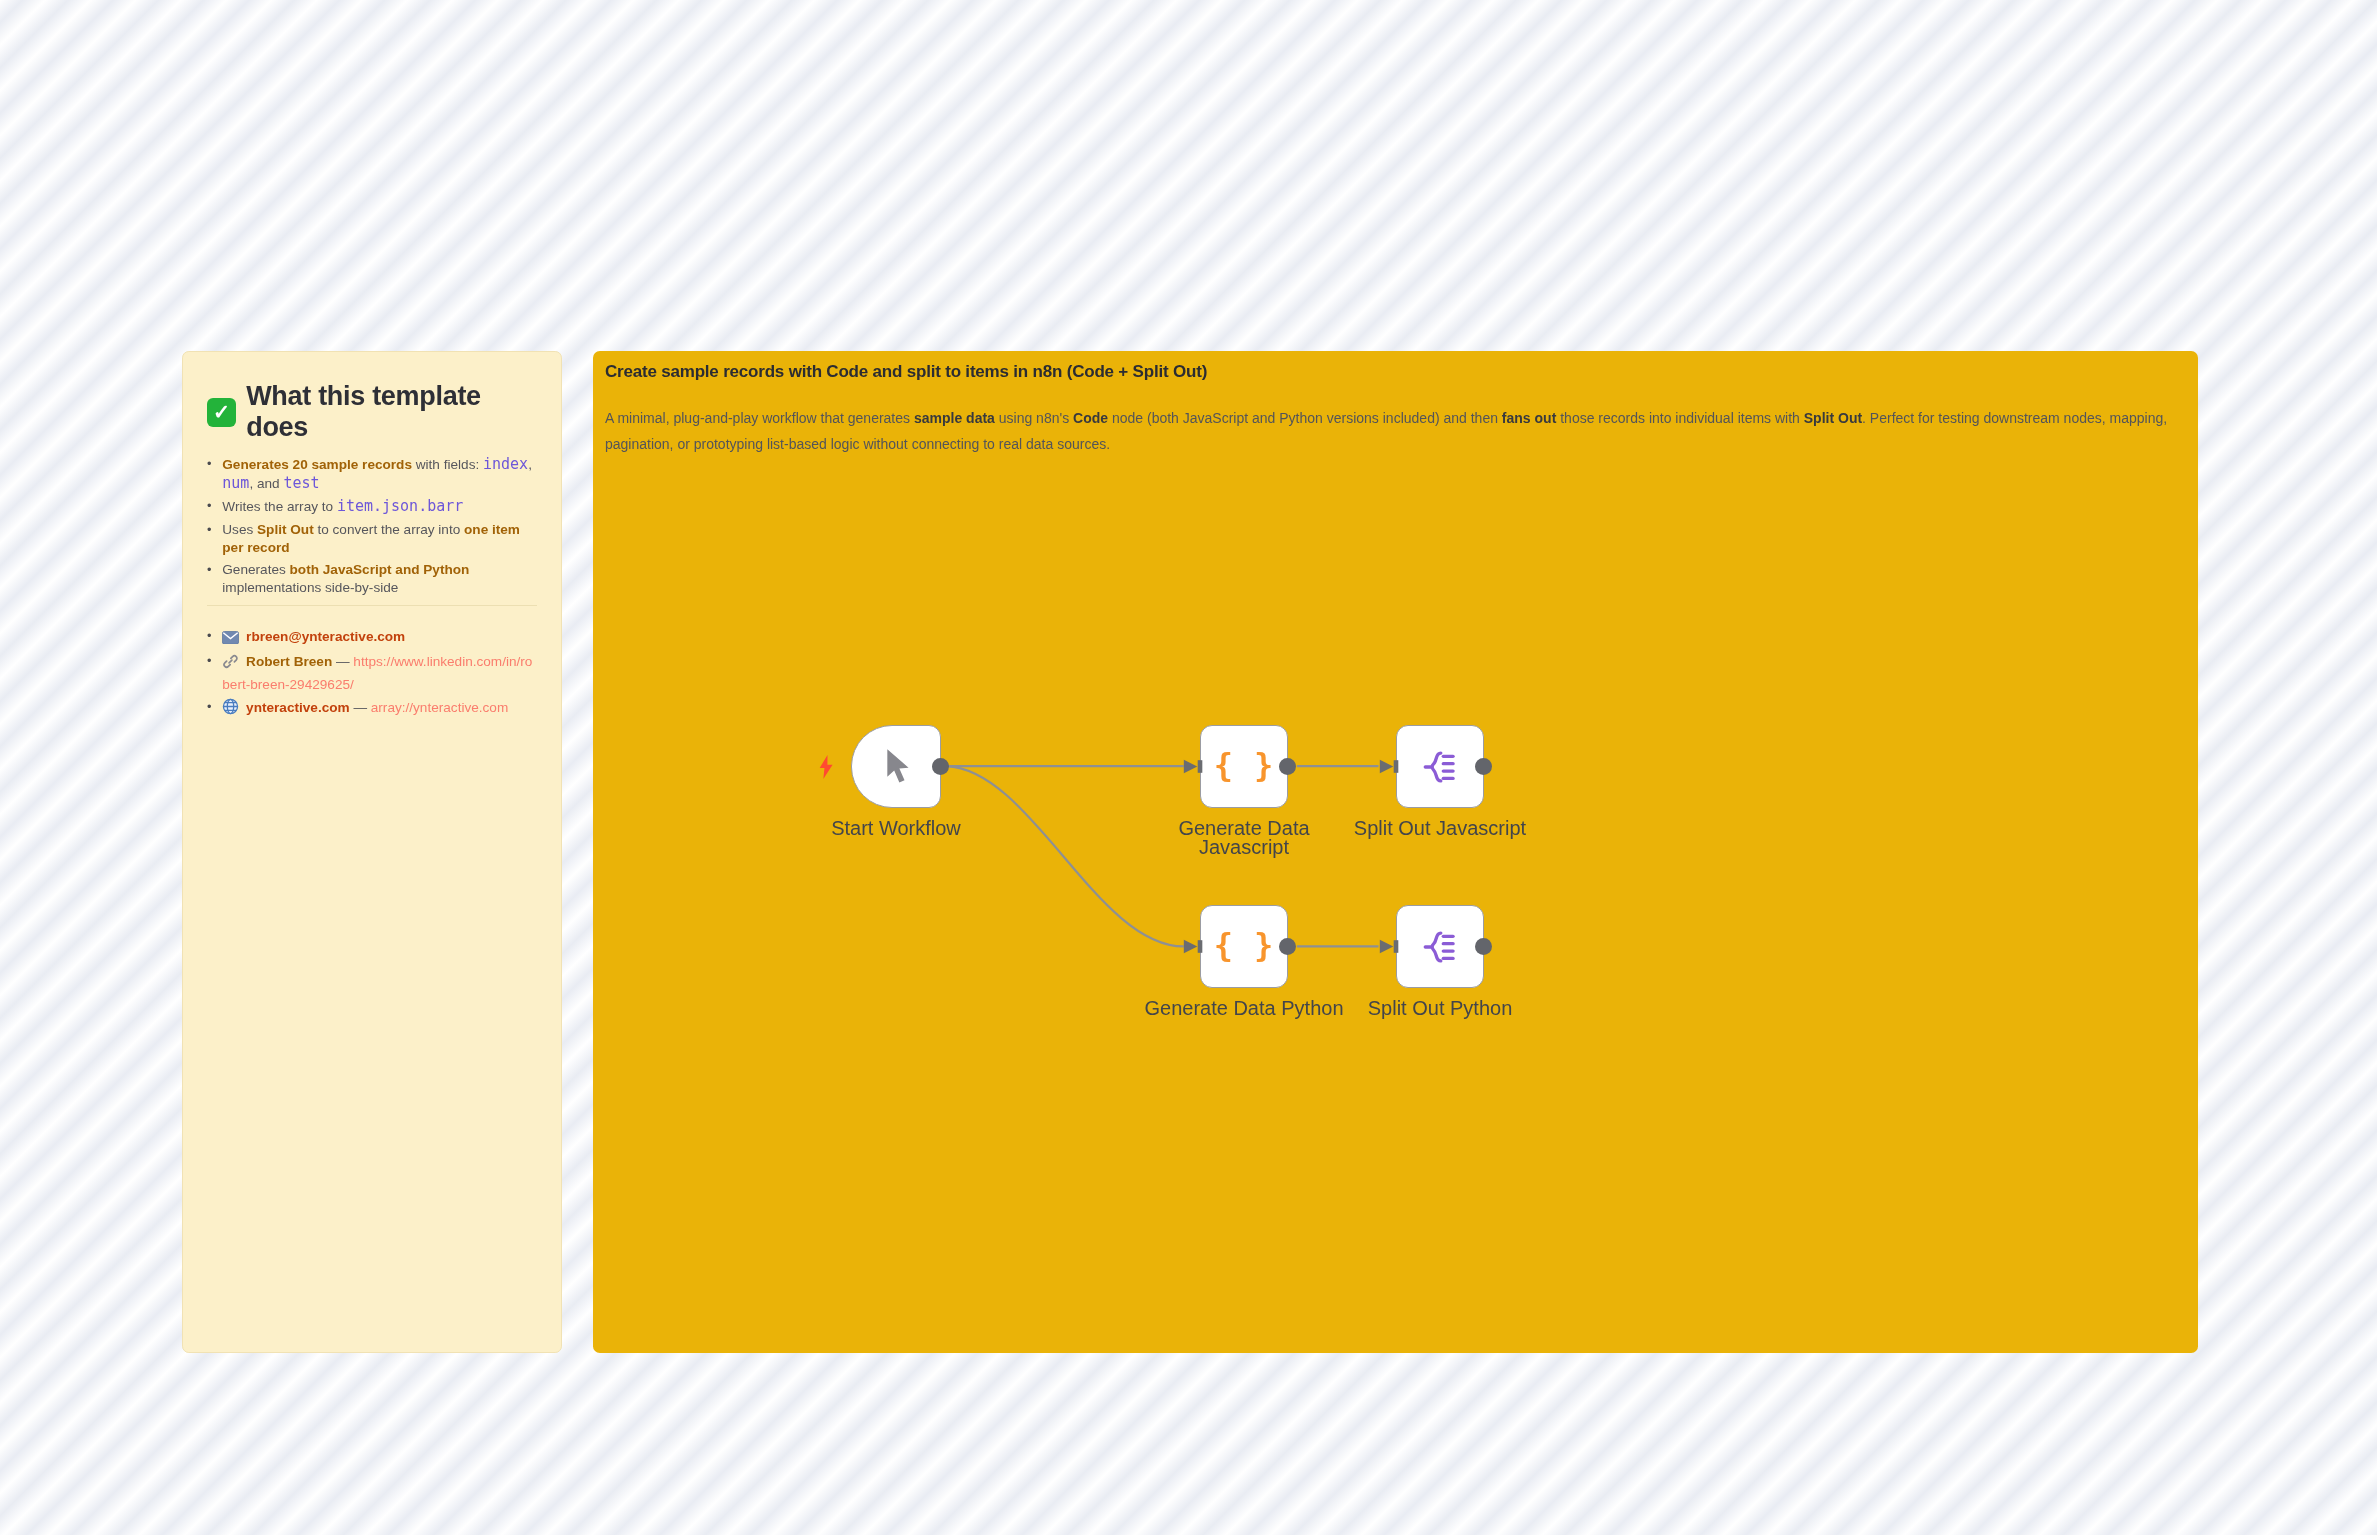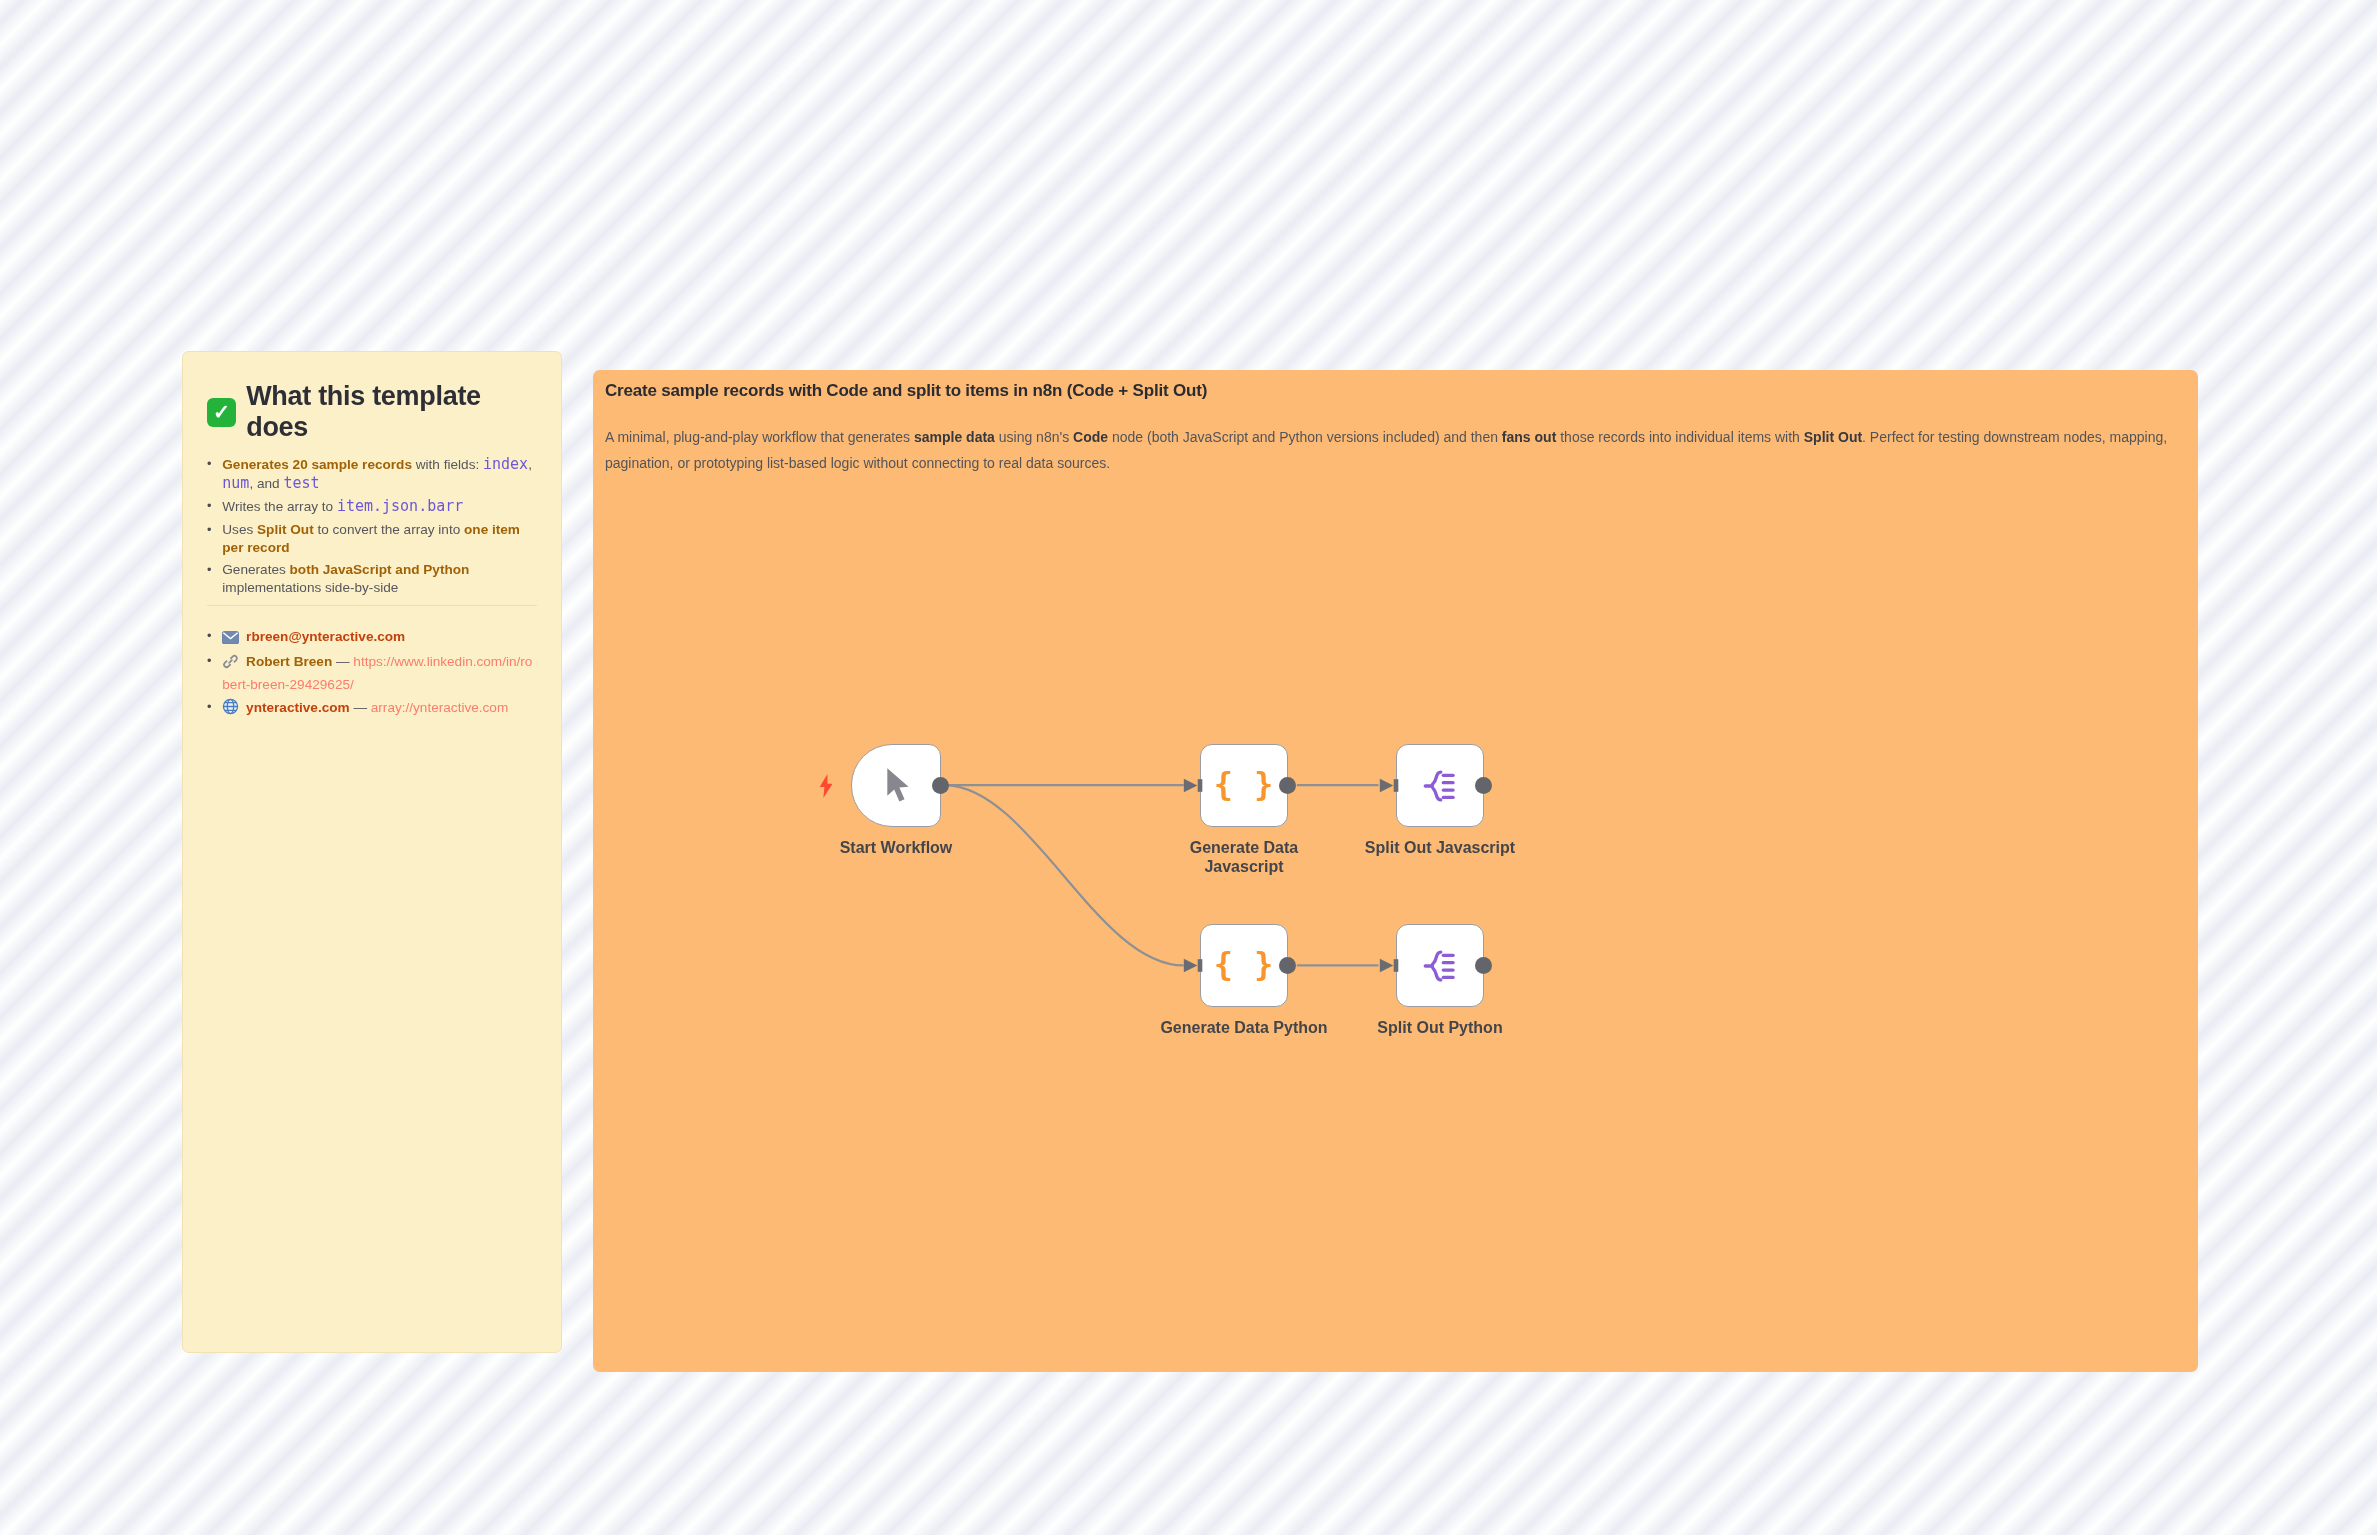--- a/index.html
+++ b/index.html
@@ -29,22 +29,22 @@
   .btxt, .ctxt { white-space:pre-wrap; }
   .sb { font-weight:bold; color:#a16207; }
   .sc { font-family:"DejaVu Sans Mono", monospace; color:#6d57d9; font-size:15px; }
   .slink  { color:#fa7d6d; word-break:break-all; }
   .slinkb { color:#c2410c; font-weight:bold; }
   .divider { border-top:0.9px solid #ecdfb2; margin:8.5px 0 20.4px 0; }
   .cicon { display:inline-block; vertical-align:-3.4px; margin-right:6.8px; }
 
   
   .canvas {
-    position:absolute; left:593px; top:370px; width:1605px; height:1002px;
-    background:#fdba74; border-radius:6.8px;
+    position:absolute; left:593px; top:351px; width:1605px; height:1002px;
+    background:#eab308; border-radius:6.8px;
   }
   .wf-heading {
     position:absolute; left:12px; top:11px; font-size:17px; font-weight:bold;
     color:#2b2c32; letter-spacing:-0.2px;
   }
   .wf-desc {
     position:absolute; left:12px; top:54px; width:1576px;
     font-size:14px; line-height:26px; color:#53545a; white-space:pre-wrap;
   }
   .wf-desc b { color:#38393e; }
@@ -60,21 +60,21 @@
   .out-dot {
     position:absolute; right:-9.4px; top:50%; margin-top:-8.5px;
     width:17px; height:17px; border-radius:50%; background:#63656b;
   }
   .in-conn { position:absolute; left:-18px; top:50%; margin-top:-8.5px; width:21px; height:17px; }
   .code-glyph {
     font-family:"DejaVu Sans Mono", monospace; font-weight:bold;
     font-size:32px; color:#f8952d; letter-spacing:0.9px; padding-bottom:3.4px;
   }
   .node-label {
-    position:absolute; text-align:center; font-size:16px; font-weight:bold;
+    position:absolute; text-align:center; font-size:20px; font-weight:normal;
     color:#43454b; line-height:19px;
   }
   .bolt { position:absolute; left:225px; top:404px; }
 </style>
 </head>
 <body>
 
 <div class="note">
   <div class="note-title">
     <span class="check">✓</span>

